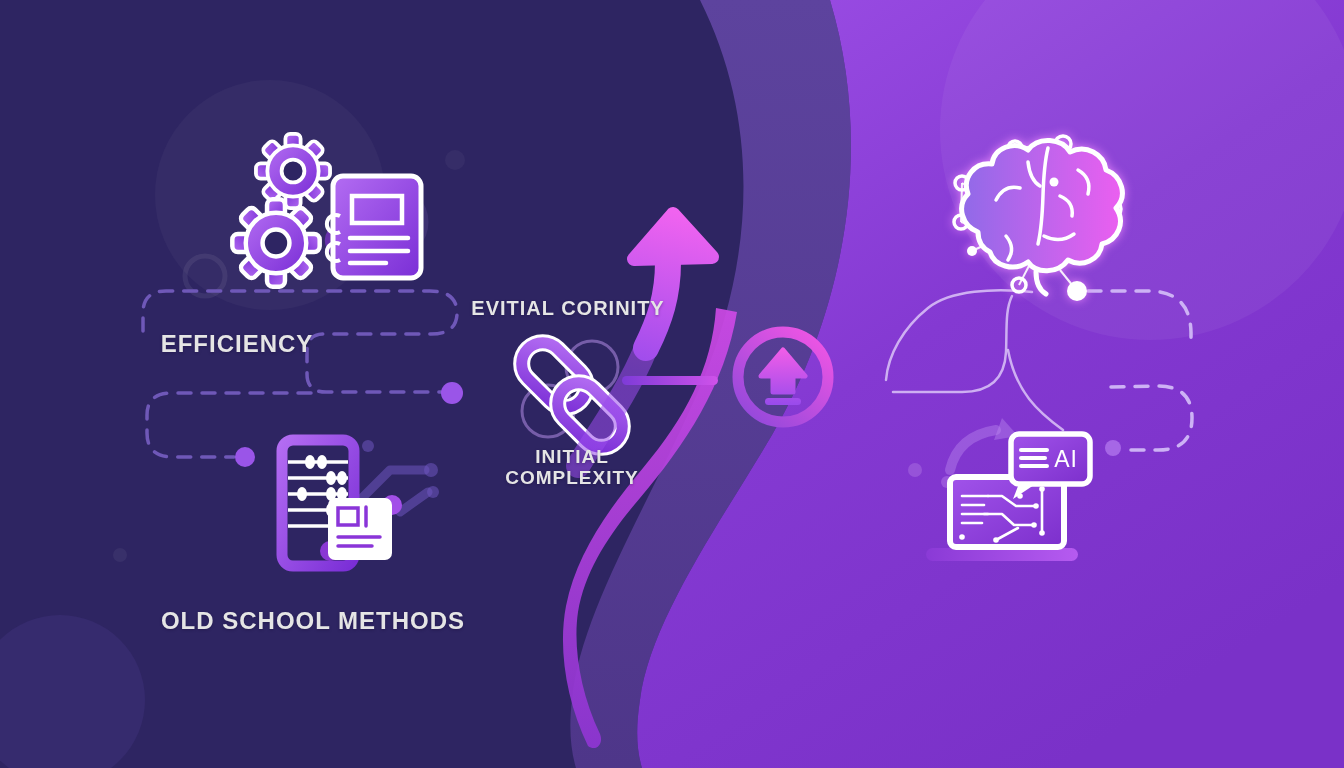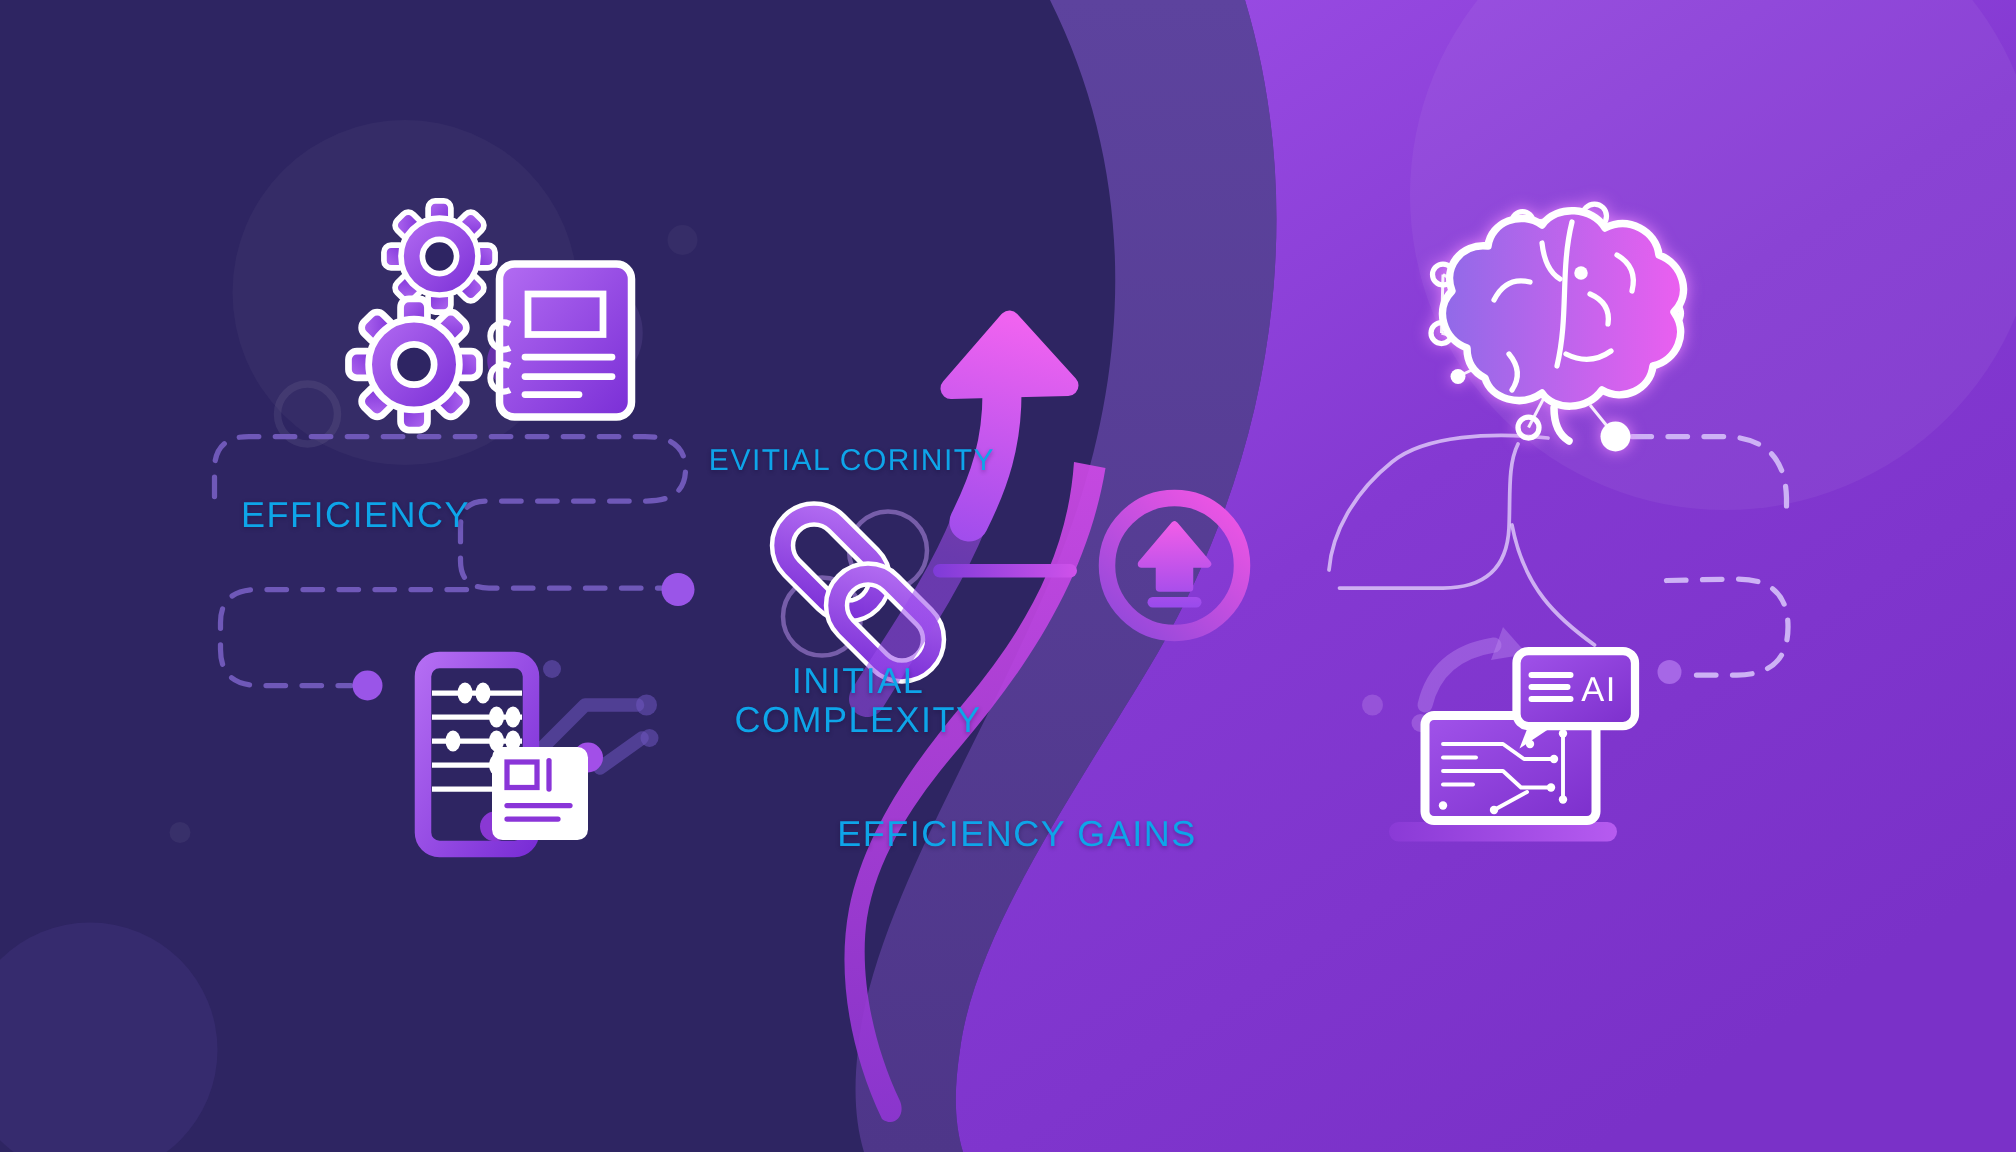--- a/index.html
+++ b/index.html
@@ -3,26 +3,26 @@
 <meta charset="utf-8">
 <style>
   html,body{margin:0;padding:0;background:#1d1745;}
   .stage{
     position:relative;width:1344px;height:768px;overflow:hidden;
     background:#2e2562;font-family:"Liberation Sans",sans-serif;
   }
   .stage svg{position:absolute;left:0;top:0;}
   .label{
     position:absolute;transform:translate(-50%,-50%);
-    color:#0ea5e9;font-weight:normal;letter-spacing:1px;
+    color:#e5e5e5;font-weight:bold;letter-spacing:1px;
     white-space:nowrap;text-align:center;
     text-shadow:0 1px 3px rgba(20,10,50,.35);
   }
   .label.two{display:flex;flex-direction:column;line-height:1.08;}
-  .sz24{font-size:24px;} .sz23{font-size:23px;} .sz21{font-size:24px;} .sz20{font-size:20px;}
+  .sz24{font-size:24px;} .sz23{font-size:23px;} .sz21{font-size:19px;} .sz20{font-size:20px;}
 </style>
 </head>
 <body>
 
 <div class="stage">
 
 <svg width="1344" height="768" viewBox="0 0 1344 768">
   <defs>
     <linearGradient id="gradBright" x1="0" y1="0" x2="0.6" y2="1">
       <stop offset="0" stop-color="#9d4fe6"></stop>
@@ -300,18 +300,18 @@
 <div class="label sz24" style="left:237px;top:344px">EFFICIENCY</div>
 
 <div class="label sz20" style="left:568px;top:308px">EVITIAL CORINITY</div>
 
 <div class="label sz21 two" style="left:572px;top:468px">
   <span>INITIAL</span>
   <span>COMPLEXITY</span>
 </div>
 
 
-<div class="label sz21" style="left:678px;top:557px">EFFICIENCY GAINS</div>
-
-
+
+
+<div class="label sz24" style="left:313px;top:621px">OLD SCHOOL METHODS</div>
 
 
 </div>
 
 </body></html>

